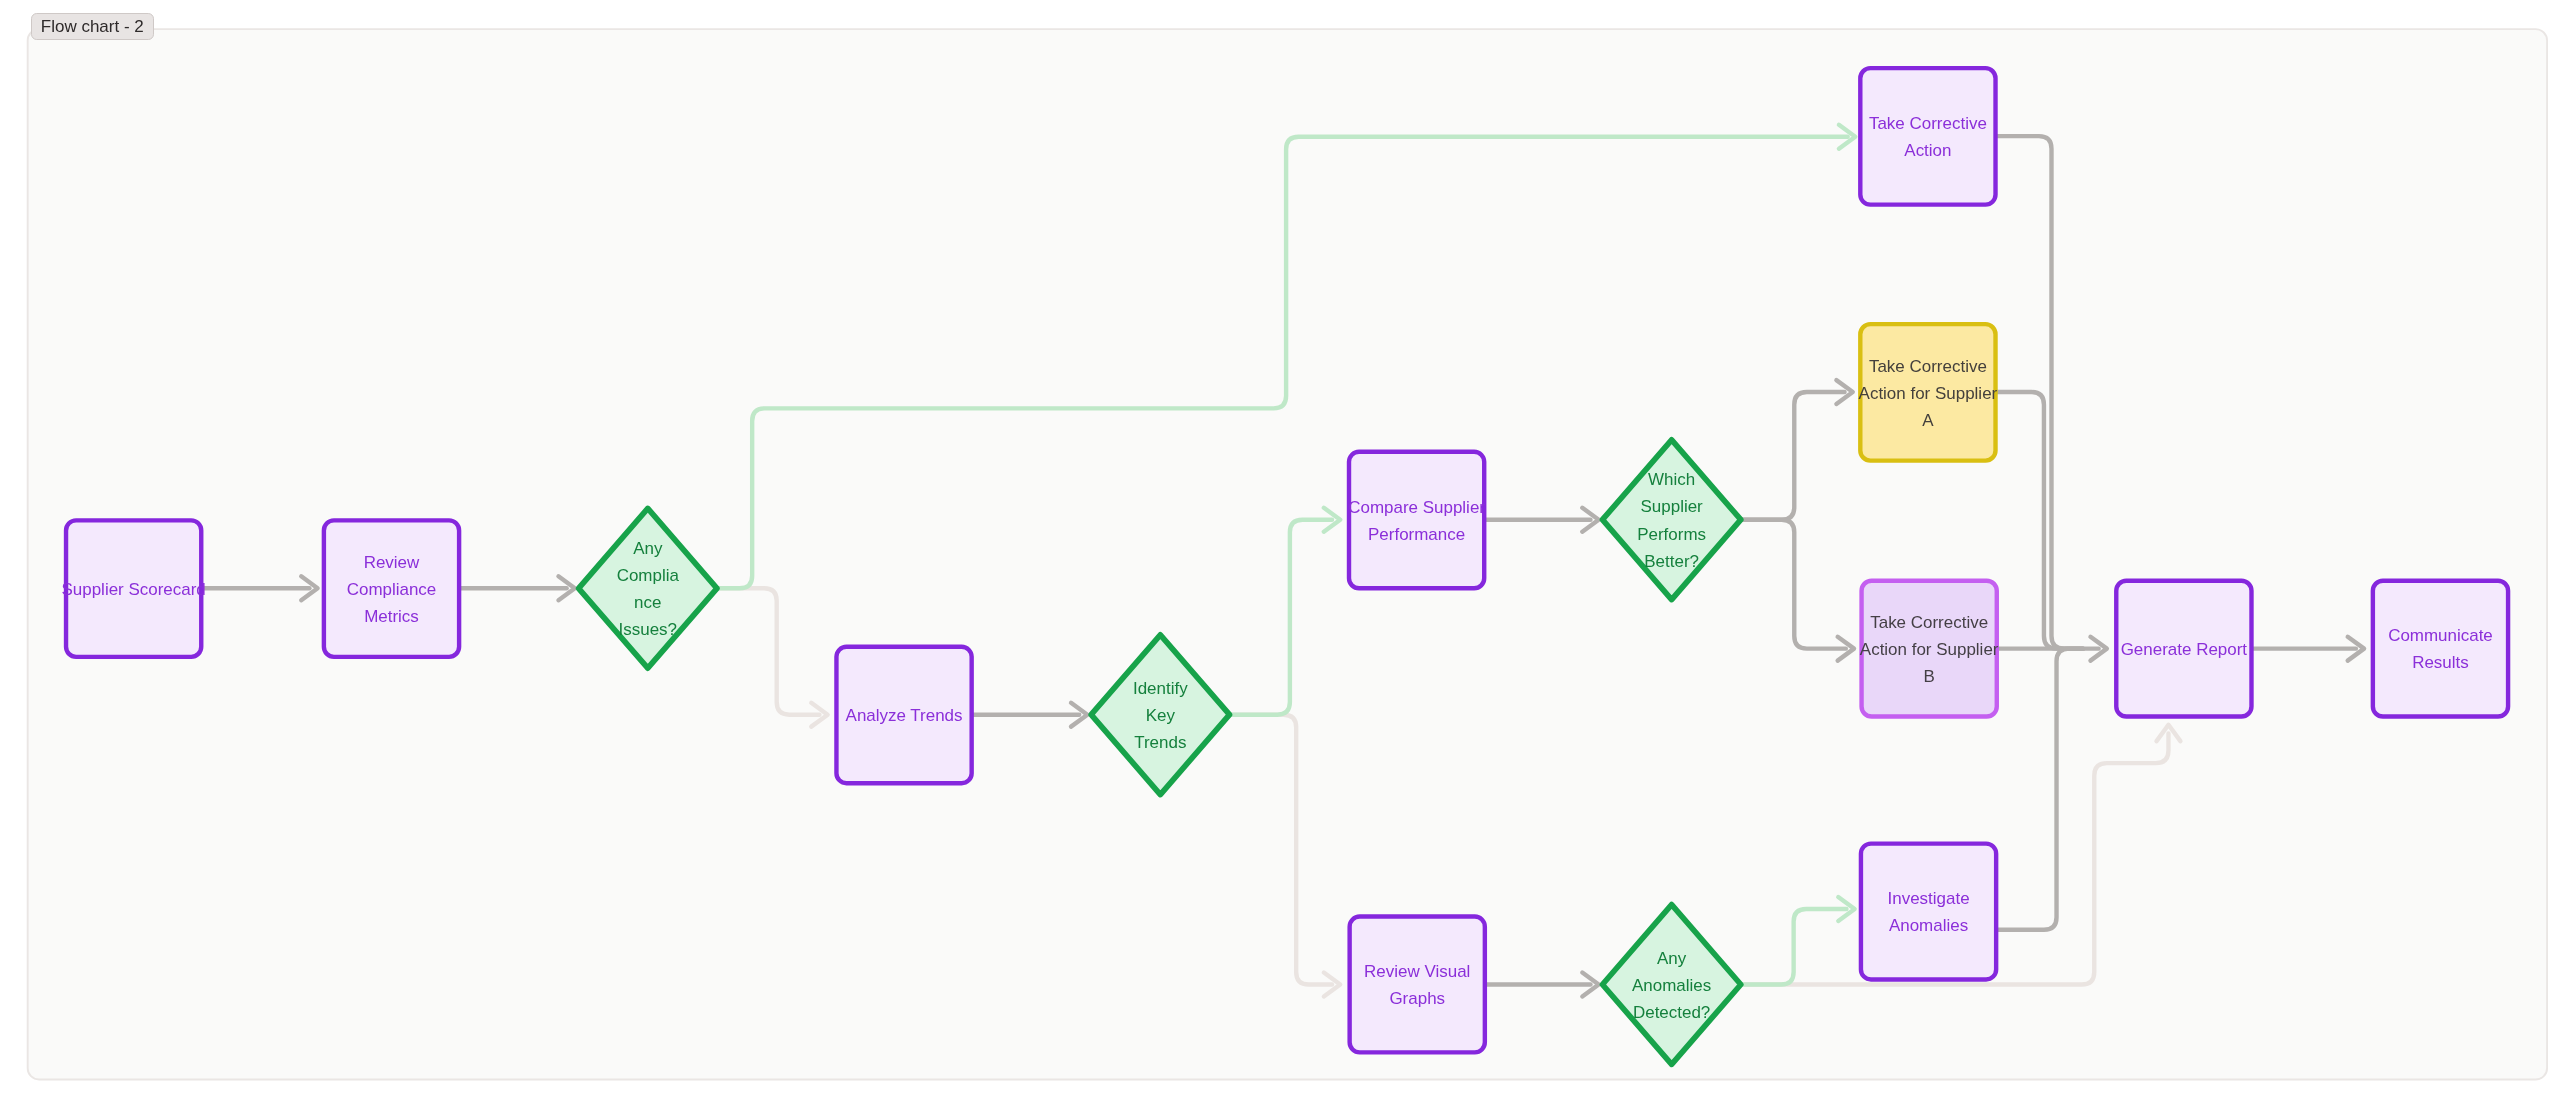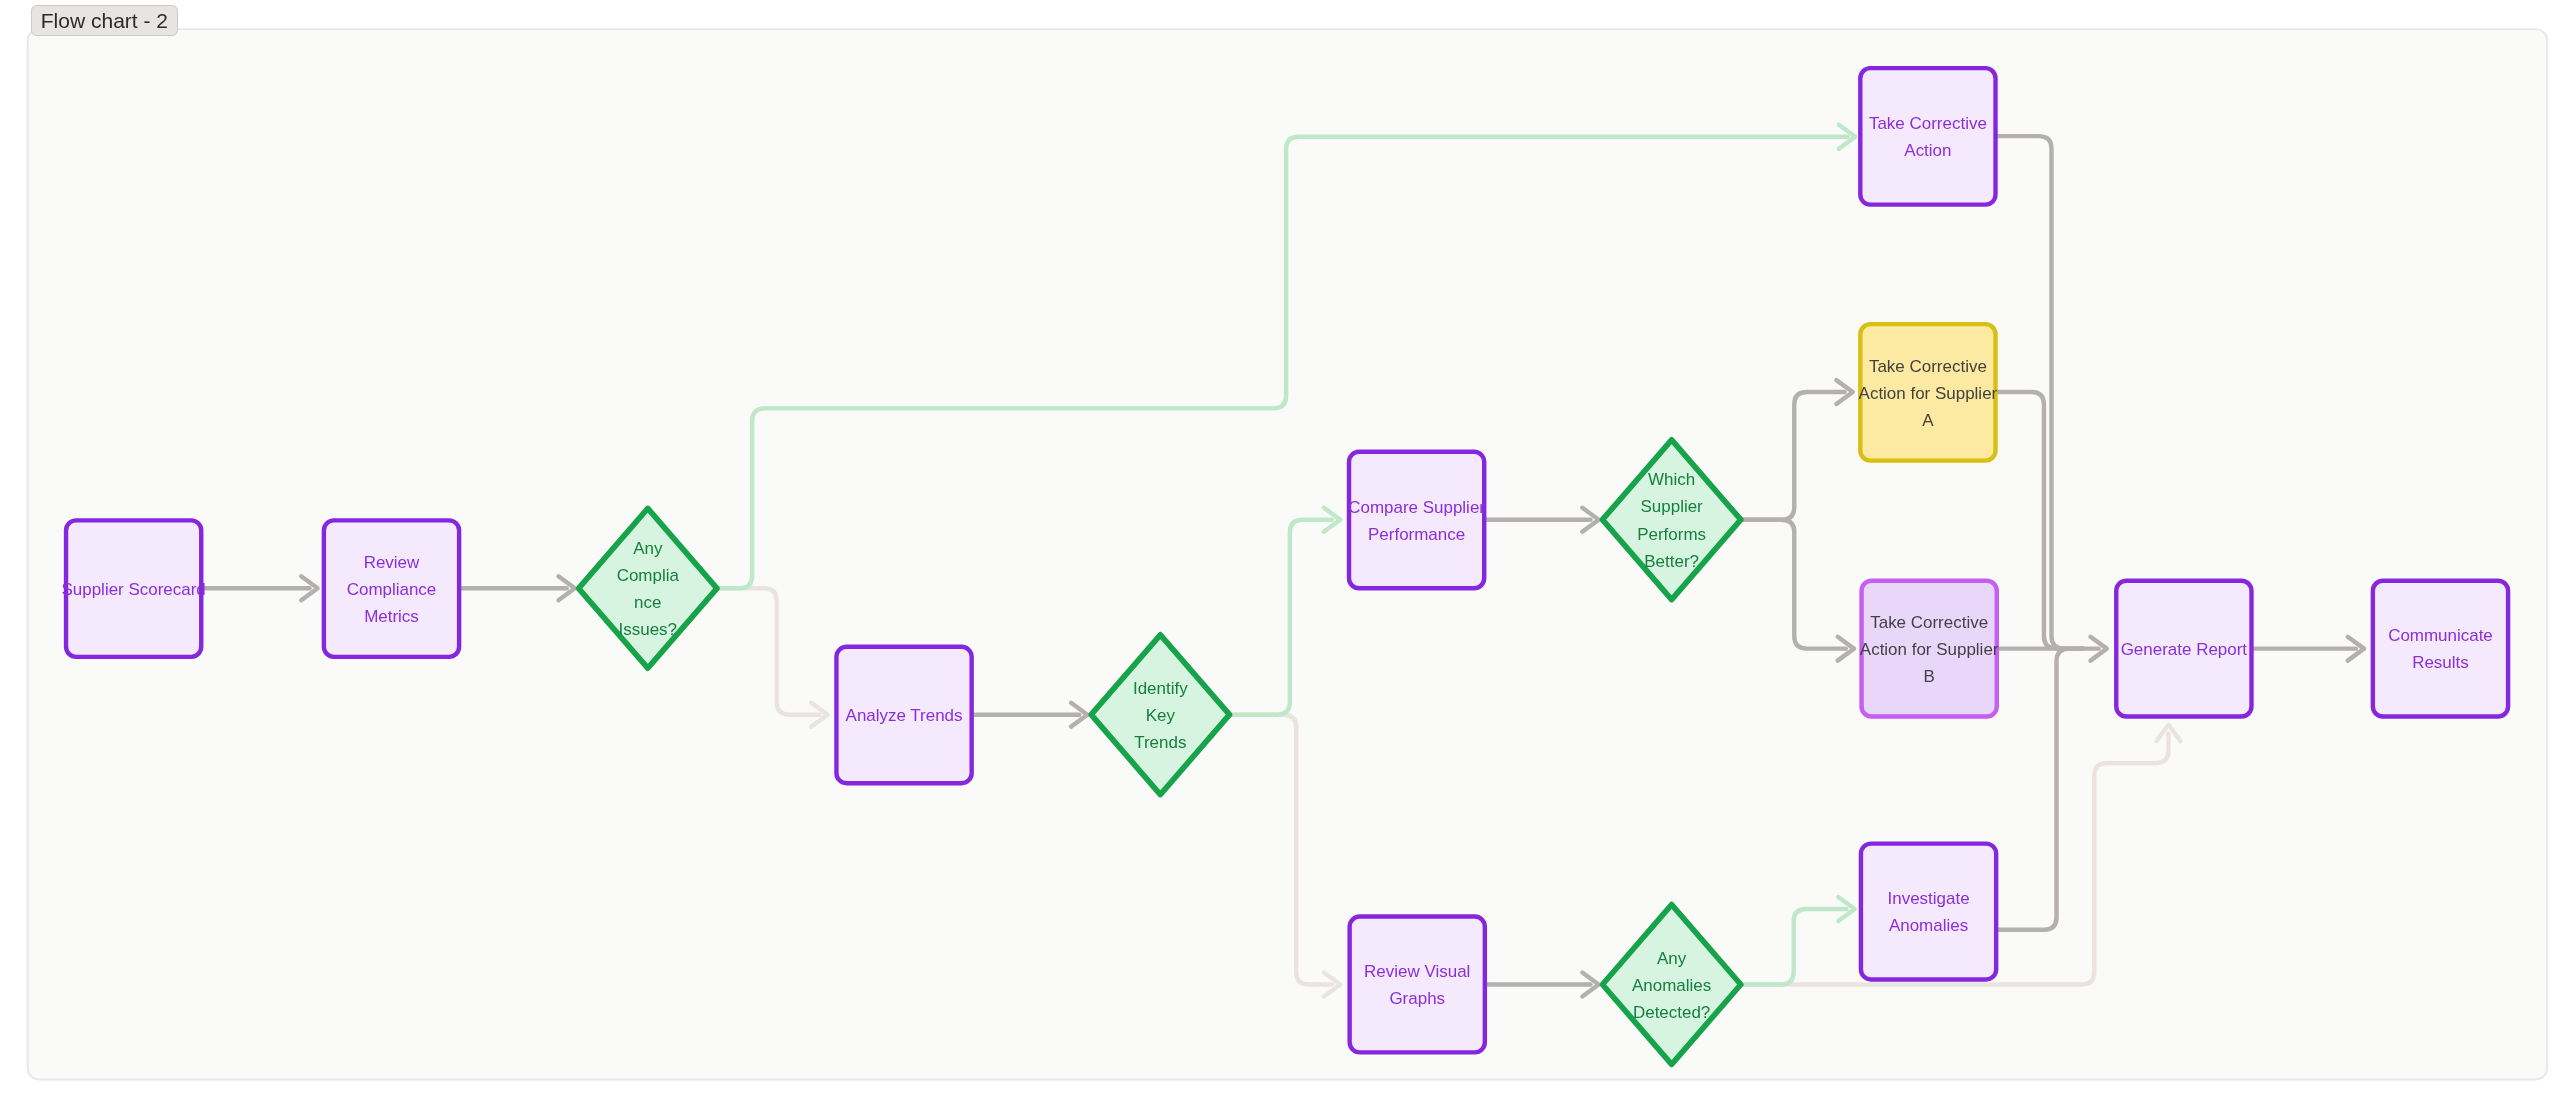--- a/index.html
+++ b/index.html
@@ -1,20 +1,20 @@
 <!DOCTYPE html>
 <html style="font-size:10px"><head>
 <meta charset="utf-8">
 <style>
   html,body{margin:0;padding:0;background:#ffffff;}
   body{width:2576px;height:1108px;position:relative;font-family:"Liberation Sans",sans-serif;}
   .badge{
-    position:absolute;left:31px;top:5px;
+    position:absolute;left:31px;top:13px;
     background:#e8e4e3;border:1.3px solid #cfc9c7;border-radius:5.7px;
-    padding:2.5px 8.8px;font-size:21px;color:#2e2a2a;z-index:3;
+    padding:2.5px 8.8px;font-size:17px;color:#2e2a2a;z-index:3;
   }
   svg{position:absolute;left:0;top:0;}
   text{font-family:"Liberation Sans",sans-serif;}
 </style>
 </head>
 <body>
 
 <div class="badge">Flow chart - 2</div>
 
 <svg id="flow" width="2576" height="1108" viewBox="0 0 4096 1761">

